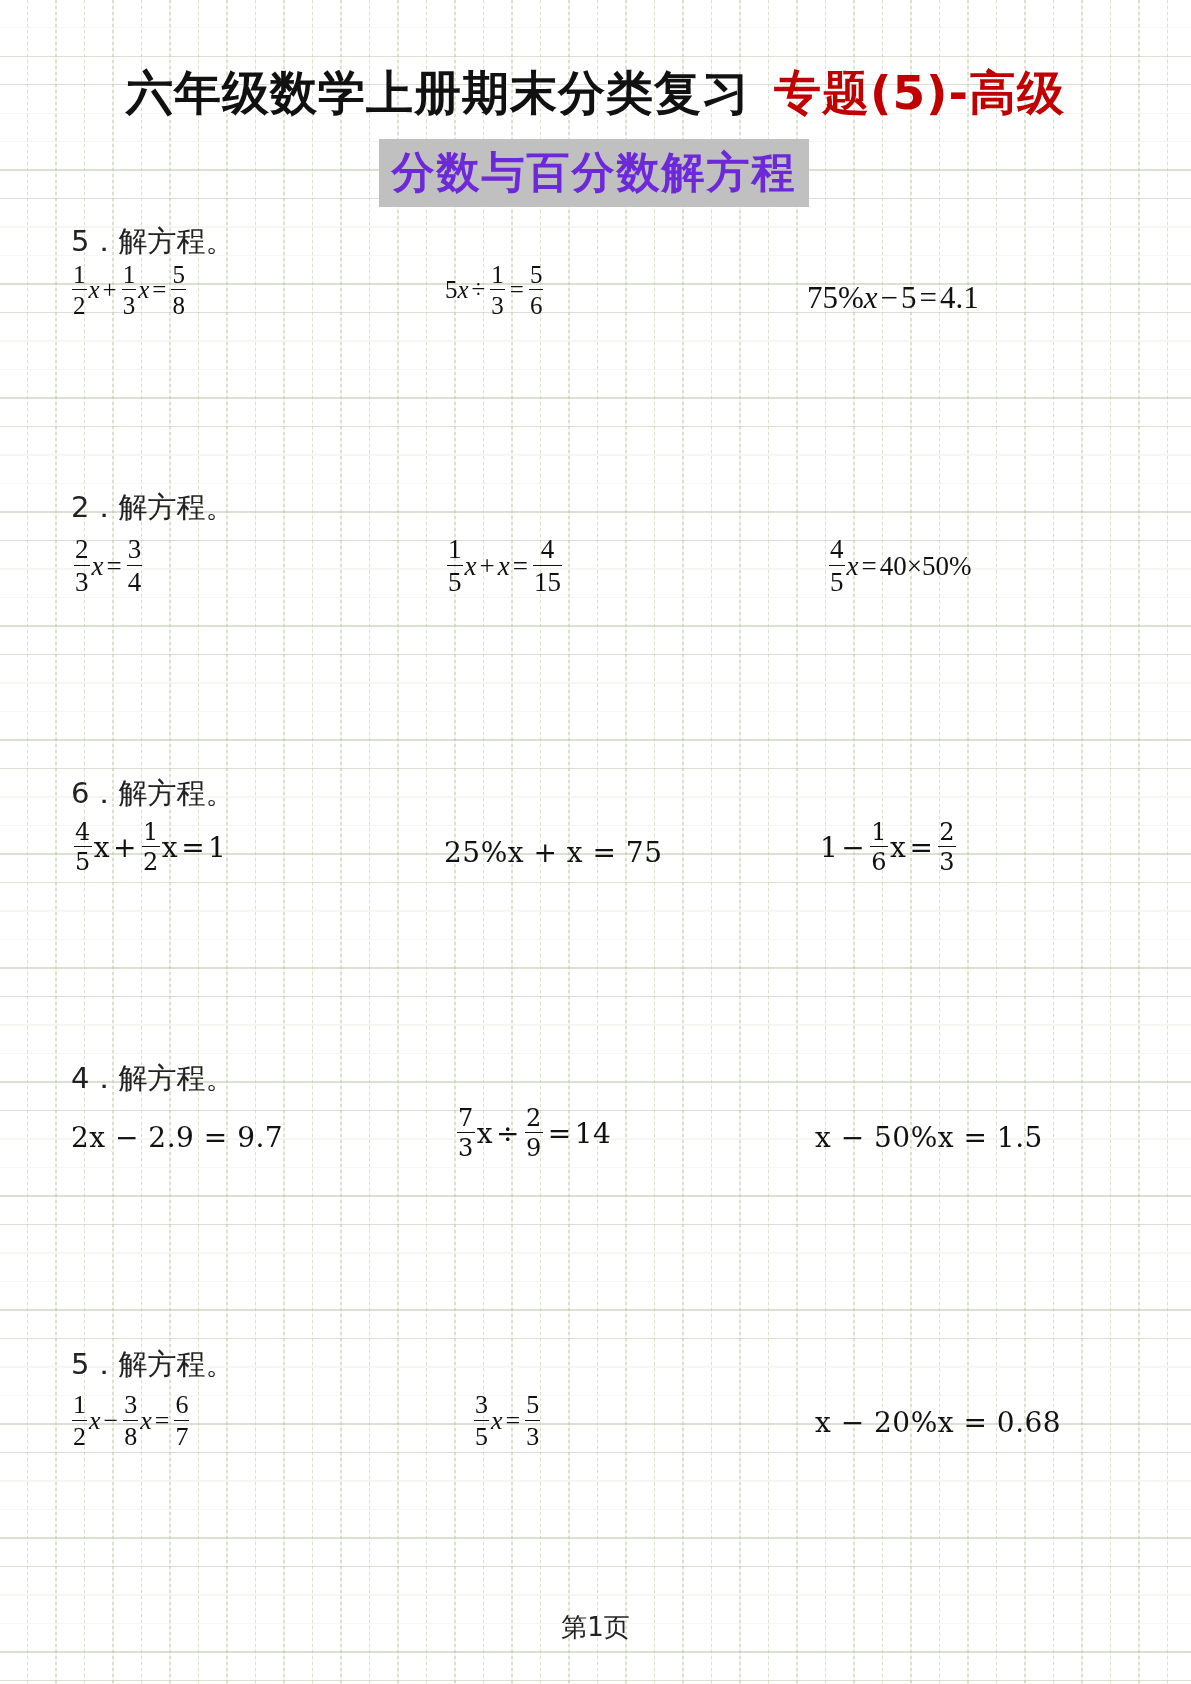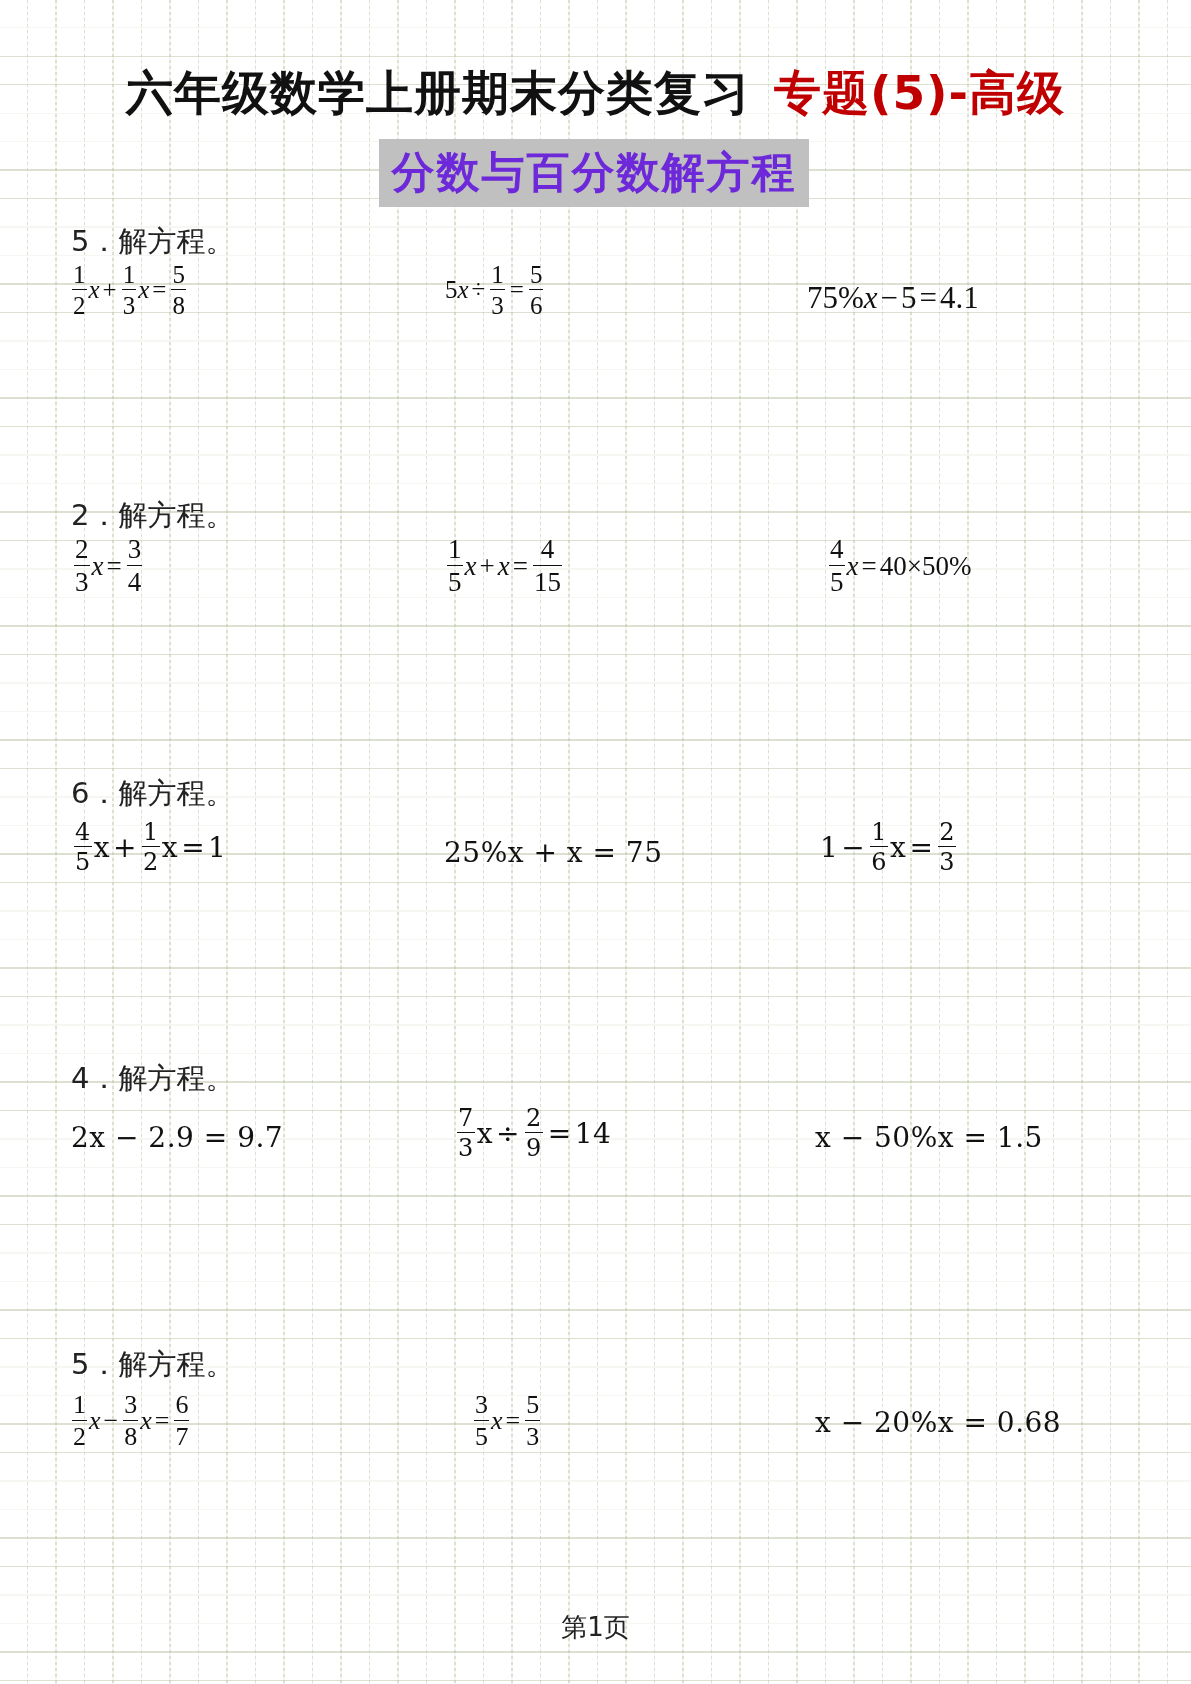--- a/index.html
+++ b/index.html
@@ -154,21 +154,21 @@
 
   <div class="eq big" style="left:807px; top:280px;">
     <span>75%</span>
       <span class="v">x</span>
     <span class="op">−</span>
     <span>5</span>
     <span class="op">=</span>
     <span>4.1</span>
   </div>
 
-  <div class="q-label" style="top:488px;margin-top:8px;">2．解方程。</div>
+  <div class="q-label" style="top:488px;">2．解方程。</div>
 
   <div class="eq big" style="left:72px; top:536px; font-size:27px;">
     <span class="frac">
         <span class="num">2</span>
         <span class="bar"></span>
         <span class="den">3</span>
       </span>
     <span class="v">x</span>
     <span class="op">=</span>
     <span class="frac">

